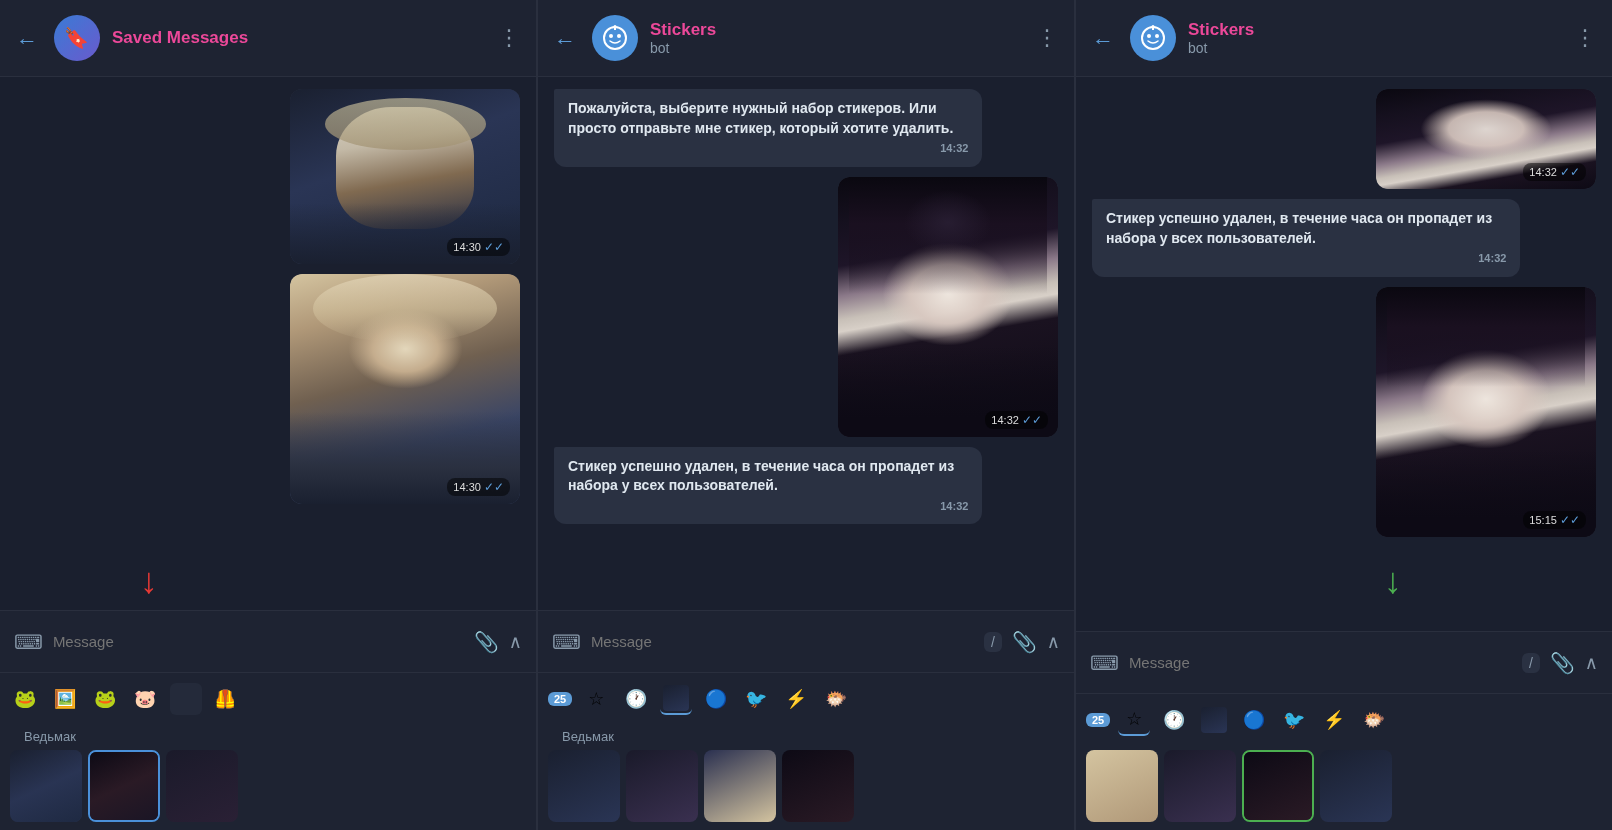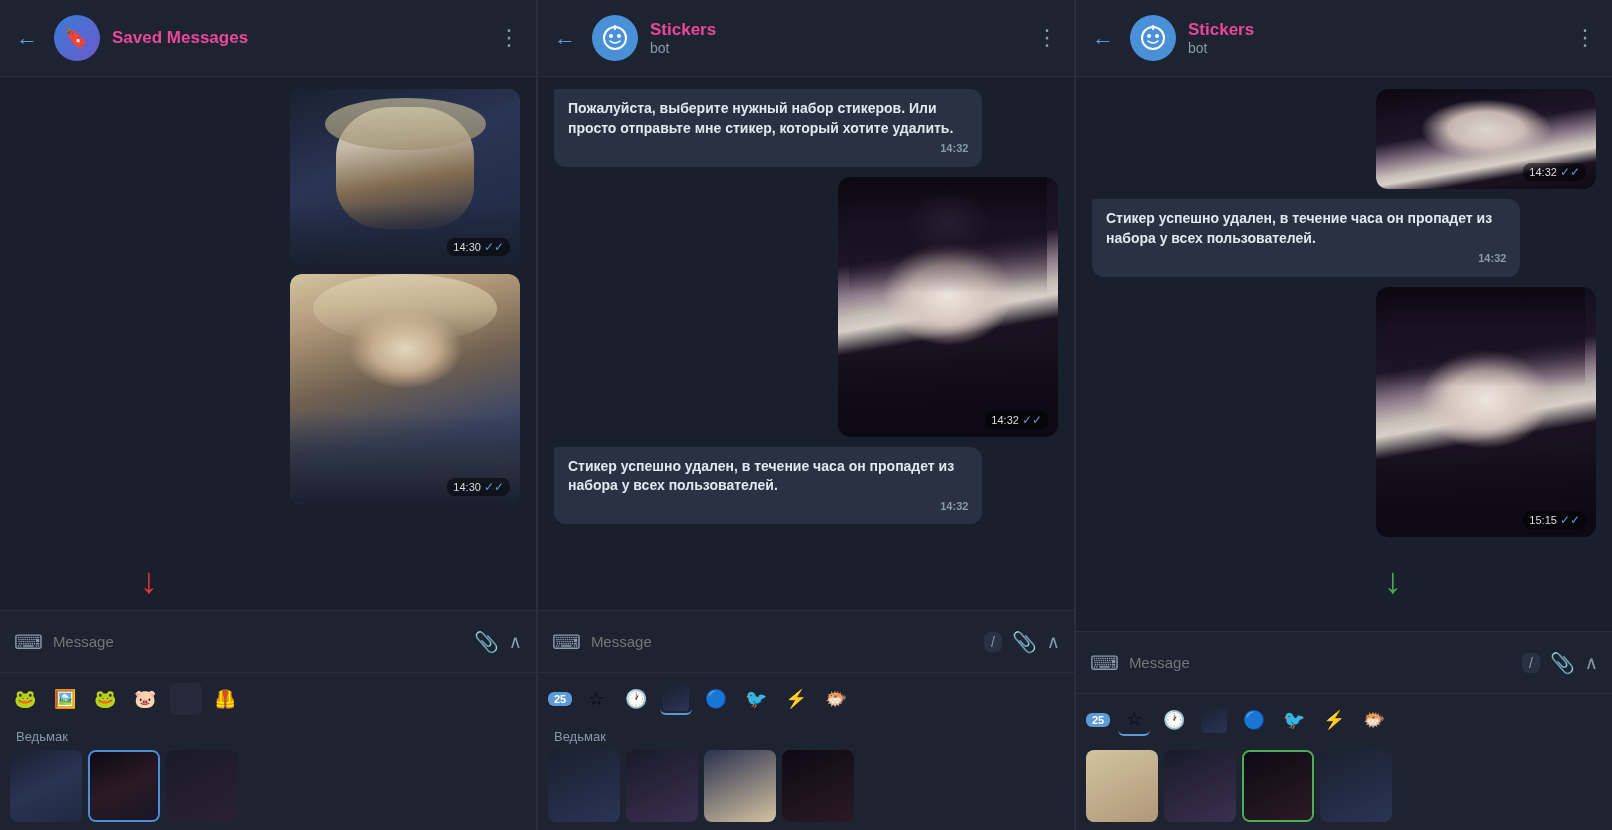--- a/index.html
+++ b/index.html
@@ -220,21 +220,21 @@
       background: #5c9bd6;
       color: #fff;
       border-radius: 6px;
       padding: 1px 6px;
       font-size: 11px;
       font-weight: bold;
     }
     .sticker-section-label {
       color: #8899aa;
       font-size: 13px;
-      padding: 4px 16px 2px;
+      padding: 4px 24px 2px;
     }
     .sticker-grid {
       display: flex;
       gap: 6px;
       padding: 4px 10px 8px;
       overflow-x: hidden;
     }
     .sticker-thumb {
       width: 72px;
       height: 72px;

